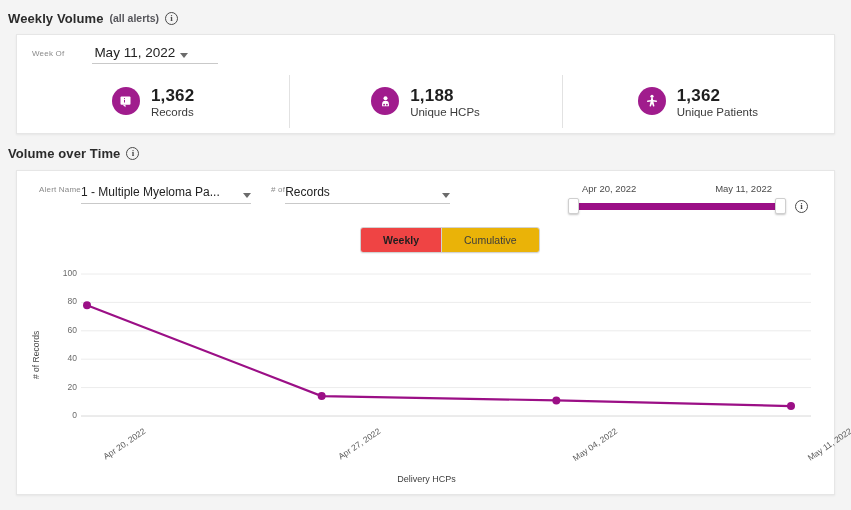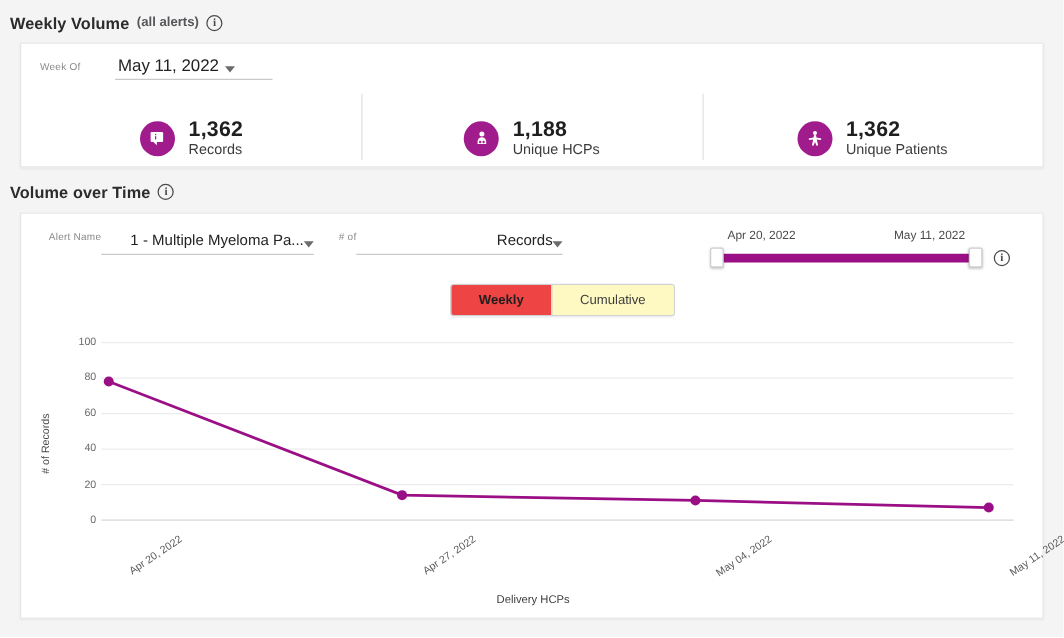--- a/index.html
+++ b/index.html
@@ -48,42 +48,42 @@
     cursor: pointer;
   }
   .weekof-value { font-size: 13.5px; color: #222; }
   .caret {
     width: 0; height: 0; border-left: 4px solid transparent;
     border-right: 4px solid transparent; border-top: 5px solid #6b6b6b;
     position: relative; top: 3px;
   }
 
   .kpi-row { display: flex; position: absolute; left: 0; top: 52px; width: 100%; height: 47px; }
-  .kpi-cell { flex: 1 1 0; display: flex; align-items: center; justify-content: center; gap: 11px; position: relative; }
+  .kpi-cell { flex: 1 1 0; display: flex; justify-content: center; gap: 11px; position: relative; }
   .kpi-cell + .kpi-cell::before {
     content: ""; position: absolute; left: 0; top: -12px; bottom: 6px; width: 1px; background: #e2e2e2;
   }
   .kpi-icon {
     width: 28px; height: 28px; border-radius: 50%;
     background: #A01C8D; display: flex; align-items: center; justify-content: center;
     flex: 0 0 auto;
   }
   .kpi-texts { display: flex; flex-direction: column; gap: 1px; }
   .kpi-value { font-size: 17px; font-weight: bold; color: #1f1f1f; line-height: 1.05; letter-spacing: .2px; }
   .kpi-label { font-size: 11.5px; color: #3b3b3b; }
 
   
   #hdr2 { position: absolute; left: 0; top: 144px; height: 18px; }
   #chart-card { left: 16px; top: 170px; width: 819px; height: 325px; }
 
   .filters { position: absolute; left: 22px; top: 14px; display: flex; gap: 20px; }
   .field { display: flex; flex-direction: row; }
   .field-label { font-size: 8px; color: #8a8a8a; margin-bottom: 4px; letter-spacing: .2px;}
   .field-select {
-    display: flex; align-items: center; justify-content: flex-end;
+    display: flex; align-items: center; justify-content: space-between;
     border-bottom: 1px solid #c9c9c9; padding-bottom: 4px; cursor: pointer;
   }
   #f-alert .field-select { width: 170px; }
   #f-count .field-select { width: 165px; }
   .field-value { font-size: 12px; color: #232323; white-space: nowrap; overflow: hidden; }
 
   .range-wrap { position: absolute; right: 18px; top: 12px; width: 248px; }
   .range-labels { display: flex; justify-content: space-between; font-size: 9.5px; color: #4a4a4a; padding: 0 14px 4px 14px; width: 218px;}
   .range-track-row { display: flex; align-items: center; gap: 9px; }
   .range-track {
@@ -98,21 +98,21 @@
   }
   .range-handle.left { left: 0; }
   .range-handle.right { right: 0; }
 
   .toggle {
     position: absolute; left: 343px; top: 56px;
     display: flex; border: 1px solid #d2d2d2; border-radius: 3px; overflow: hidden;
     box-shadow: 0 1px 1px rgba(0,0,0,.05);
   }
   .toggle-btn {
-    font-size: 10.5px; padding: 6px 22px; background: #fef9c3; color: #3d3d3d;
+    font-size: 10.5px; padding: 6px 22px; background: #eab308; color: #3d3d3d;
     cursor: pointer; border: none; font-family: inherit;
   }
   .toggle-btn.active { background: #ef4444; color: #1f1f1f; font-weight: bold; }
   .toggle-btn + .toggle-btn { border-left: 1px solid #d2d2d2; }
 
   
   .chart-area { position: absolute; left: 0; top: 90px; width: 819px; height: 235px; }
   .y-title {
     position: absolute; left: 14px; top: 118px;
     font-size: 8.5px; color: #4a4a4a;

